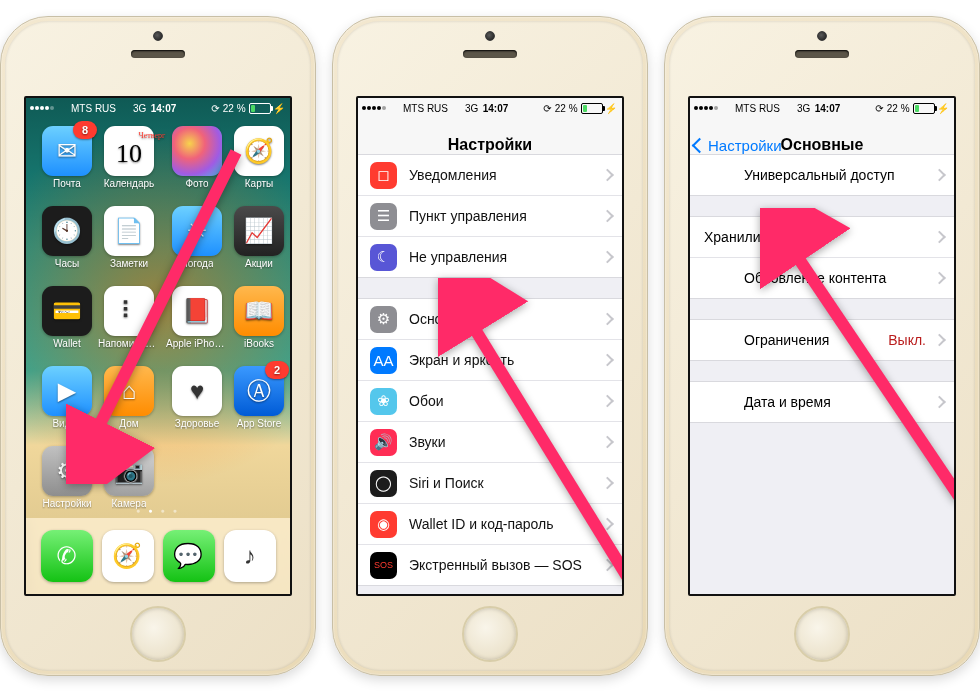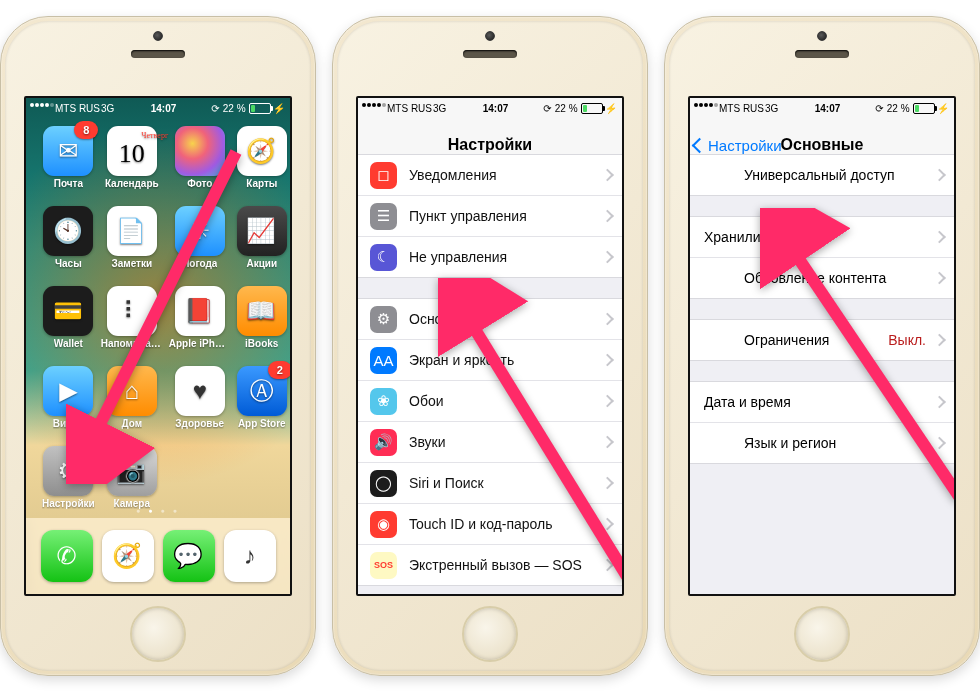--- a/index.html
+++ b/index.html
@@ -65,21 +65,21 @@
     background: #fff;
   }
 
   
   .status {
     position: absolute; top: 0; left: 0; right: 0; height: 20px;
     color: #fff; font-size: 10px; display: flex; align-items: center;
     padding: 0 4px; z-index: 3;
   }
   .status.dark { color: #000; }
-  .status .left { display: flex; gap: 1px; }
+  .status .left { display: flex; align-items: center; gap: 17px; }
   .status .center { position: absolute; left: 11px; right: 0; text-align: center; font-weight: 600; }
   .status .right { margin-left: auto; display: flex; align-items: center; gap: 3px; }
   .sig { display: inline-flex; gap: 1px; }
   .sig i { width: 4px; height: 4px; border-radius: 50%; background: currentColor; opacity: .35; }
   .sig i.on { opacity: 1; }
   .batt {
     width: 20px; height: 9px; border: 1px solid currentColor; border-radius: 2px;
     position: relative; display: inline-block;
   }
   .batt::after {
@@ -113,21 +113,21 @@
     font-size: 24px;
   }
   .badge {
     position: absolute; top: -5px; right: -5px;
     min-width: 18px; height: 18px; padding: 0 3px;
     border-radius: 9px; background: #ff3b30; color: #fff;
     font-size: 11px; font-weight: 700;
     display: flex; align-items: center; justify-content: center;
     box-shadow: 0 1px 2px rgba(0,0,0,.4);
   }
-  .app span.lbl { white-space: nowrap; overflow: hidden; text-overflow: ellipsis; max-width: 62px; font-weight: bold; }
+  .app span.lbl { white-space: nowrap; overflow: hidden; text-overflow: ellipsis; max-width: 62px; }
 
   .dots-row {
     position: absolute; bottom: 80px; left: 0; right: 0; text-align: center;
     color: rgba(255,255,255,.5); font-size: 7px; letter-spacing: 3px;
   }
   .dots-row .act { color: #fff; }
 
   .dock {
     position: absolute; left: 0; right: 0; bottom: 0; height: 76px;
     background: rgba(255,241,213,.75);
@@ -403,24 +403,24 @@
           <div class="row">
             <span class="ri" style="background:#ff2d55">🔊</span>
             <span>Звуки</span>
           </div>
           <div class="row">
             <span class="ri" style="background:#1c1c1c">◯</span>
             <span>Siri и Поиск</span>
           </div>
           <div class="row">
             <span class="ri" style="background:#ff3b30">◉</span>
-            <span>Touch ID и код-пароль</span>
-          </div>
-          <div class="row">
-            <span class="ri" style="background:#fef9c3;color:#ff3b30;font-size:9px;font-weight:700;">SOS</span>
+            <span>Wallet ID и код-пароль</span>
+          </div>
+          <div class="row">
+            <span class="ri" style="background:#000000;color:#ff3b30;font-size:9px;font-weight:400;">SOS</span>
             <span>Экстренный вызов — SOS</span>
           </div>
         </div>
       </div>
 
     <div class="arrow" style="top:180px; left:80px;">
       <svg width="200" height="310">
         <defs>
             <marker id="ah2" markerWidth="10" markerHeight="10" refX="4" refY="5" orient="auto">
           <path d="M0,0 L10,5 L0,10 Z" fill="#ff2a68"></path>
@@ -483,23 +483,20 @@
         <div class="group">
           <div class="grow">
             <span>Ограничения</span>
             <span class="detail">Выкл.</span>
           </div>
         </div>
         <div class="group">
           <div class="grow">
             <span>Дата и время</span>
           </div>
-          <div class="grow">
-            <span>Язык и регион</span>
-          </div>
         </div>
       </div>
 
     <div class="arrow" style="top:110px; left:70px;">
       <svg width="210" height="300">
         <defs>
             <marker id="ah3" markerWidth="10" markerHeight="10" refX="4" refY="5" orient="auto">
           <path d="M0,0 L10,5 L0,10 Z" fill="#ff2a68"></path>
             </marker>
           </defs>

